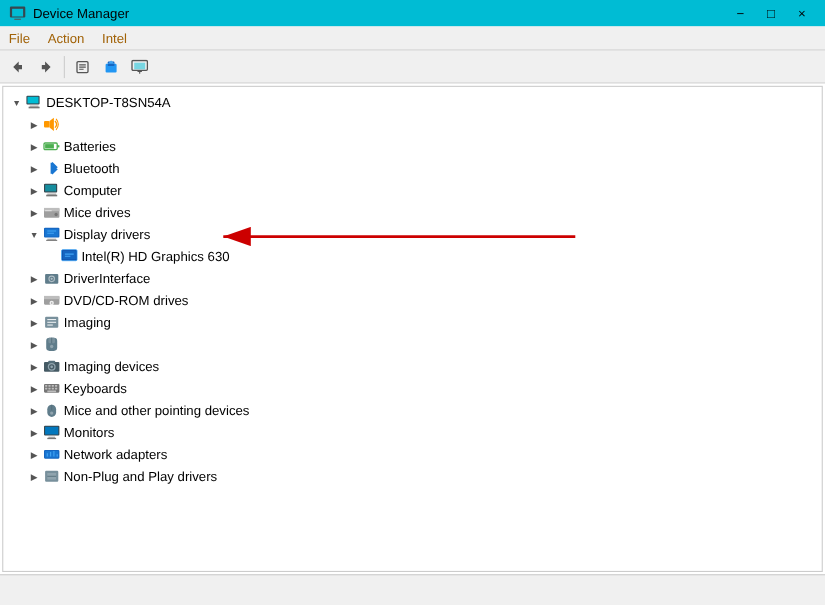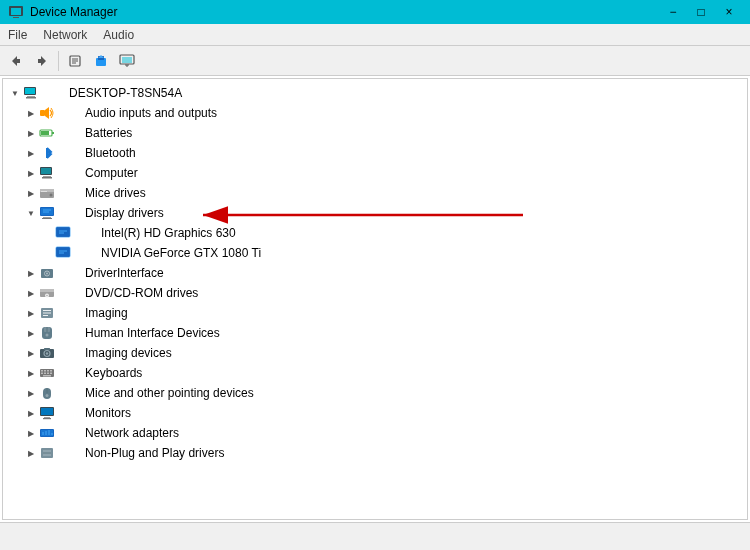--- a/index.html
+++ b/index.html
@@ -58,21 +58,21 @@
       background: #f0f0f0;
       height: 22px;
       display: flex;
       align-items: center;
       border-bottom: 1px solid #ccc;
     }
     .menu-item {
       padding: 2px 8px;
       cursor: pointer;
       font-size: 12px;
-      color: #404040;
+      color: #a16207;
     }
 
     
     .toolbar {
       background: #f0f0f0;
       height: 30px;
       display: flex;
       align-items: center;
       padding: 0 4px;
       border-bottom: 1px solid #ccc;
@@ -140,21 +140,20 @@
       height: 16px;
       margin-right: 3px;
       flex-shrink: 0;
       display: flex;
       align-items: center;
       justify-content: center;
     }
 
     .tree-label {
       font-size: 12px;
-      margin-left: 27px;
     }
 
     
     .indent-0 { padding-left: 4px; }
     .indent-1 { padding-left: 20px; }
     .indent-2 { padding-left: 36px; }
 
     
     .tree-view::-webkit-scrollbar { width: 14px; }
     .tree-view::-webkit-scrollbar-track { background: #f0f0f0; }
@@ -186,22 +185,22 @@
   </div>
   <div class="title-bar-controls">
     <button class="title-bar-btn">−</button>
     <button class="title-bar-btn">□</button>
     <button class="title-bar-btn close">×</button>
   </div>
 </div>
 
 <div class="menu-bar">
   <div class="menu-item">File</div>
-  <div class="menu-item">Network</div>
-  <div class="menu-item">Audio</div>
+  <div class="menu-item">Action</div>
+  <div class="menu-item">Intel</div>
 </div>
 
 <div class="toolbar">
   <button class="toolbar-btn" title="Back">
     <svg width="14" height="14" viewBox="0 0 14 14">
       <polygon points="8,2 3,7 8,12 8,9 11,9 11,5 8,5" fill="#555"></polygon>
     </svg>
   </button>
   <button class="toolbar-btn" title="Forward">
     <svg width="14" height="14" viewBox="0 0 14 14">
@@ -253,21 +252,20 @@
     <div class="tree-item indent-1">
       <div class="tree-expand">▶</div>
       <div class="tree-icon">
         <svg width="16" height="16" viewBox="0 0 16 16">
           <rect x="1" y="5" width="5" height="6" rx="1" fill="#ff9800"></rect>
           <polygon points="6,5 10,2 10,14 6,11" fill="#ff9800"></polygon>
           <path d="M11,5 Q14,8 11,11" stroke="#ff9800" stroke-width="1.2" fill="none"></path>
           <path d="M12,3 Q16,8 12,13" stroke="#ff9800" stroke-width="1" fill="none"></path>
         </svg>
       </div>
-      <span class="tree-label">Audio inputs and outputs</span>
     </div>
 
     <div class="tree-item indent-1">
       <div class="tree-expand">▶</div>
       <div class="tree-icon">
         <svg width="16" height="16" viewBox="0 0 16 16">
           <rect x="1" y="5" width="12" height="6" rx="1" fill="none" stroke="#4caf50" stroke-width="1.2"></rect>
           <rect x="13" y="7" width="2" height="2" fill="#4caf50"></rect>
           <rect x="2" y="6" width="8" height="4" fill="#4caf50"></rect>
         </svg>
@@ -333,33 +331,20 @@
           <rect x="1" y="1" width="14" height="10" rx="1" fill="#0d47a1"></rect>
           <rect x="2" y="2" width="12" height="8" fill="#1565c0"></rect>
           <rect x="1" y="1" width="14" height="10" rx="1" fill="none" stroke="#42a5f5" stroke-width="0.8"></rect>
           <line x1="4" y1="5" x2="12" y2="5" stroke="#42a5f5" stroke-width="1"></line>
           <line x1="4" y1="7" x2="9" y2="7" stroke="#42a5f5" stroke-width="1"></line>
         </svg>
       </div>
       <span class="tree-label">Intel(R) HD Graphics 630</span>
     </div>
 
-    <div class="tree-item indent-2">
-      <div class="tree-expand" style="visibility:hidden;">▶</div>
-      <div class="tree-icon">
-        <svg width="16" height="14" viewBox="0 0 16 14">
-          <rect x="1" y="1" width="14" height="10" rx="1" fill="#0d47a1"></rect>
-          <rect x="2" y="2" width="12" height="8" fill="#1565c0"></rect>
-          <rect x="1" y="1" width="14" height="10" rx="1" fill="none" stroke="#42a5f5" stroke-width="0.8"></rect>
-          <line x1="4" y1="5" x2="12" y2="5" stroke="#42a5f5" stroke-width="1"></line>
-          <line x1="4" y1="7" x2="9" y2="7" stroke="#42a5f5" stroke-width="1"></line>
-        </svg>
-      </div>
-      <span class="tree-label">NVIDIA GeForce GTX 1080 Ti</span>
-    </div>
 
     <div class="tree-item indent-1">
       <div class="tree-expand">▶</div>
       <div class="tree-icon">
         <svg width="16" height="14" viewBox="0 0 16 14">
           <rect x="2" y="3" width="12" height="9" rx="1" fill="#607d8b"></rect>
           <circle cx="8" cy="7.5" r="2.5" fill="none" stroke="#b0bec5" stroke-width="1"></circle>
           <circle cx="8" cy="7.5" r="1" fill="#b0bec5"></circle>
         </svg>
       </div>
@@ -395,21 +380,20 @@
     <div class="tree-item indent-1">
       <div class="tree-expand">▶</div>
       <div class="tree-icon">
         <svg width="16" height="14" viewBox="0 0 16 14">
           <rect x="3" y="1" width="10" height="12" rx="3" fill="#607d8b"></rect>
           <rect x="5" y="1" width="6" height="5" rx="1" fill="#78909c"></rect>
           <line x1="8" y1="1" x2="8" y2="6" stroke="#546e7a" stroke-width="0.8"></line>
           <circle cx="8" cy="9" r="1.5" fill="#90a4ae"></circle>
         </svg>
       </div>
-      <span class="tree-label">Human Interface Devices</span>
     </div>
 
     <div class="tree-item indent-1">
       <div class="tree-expand">▶</div>
       <div class="tree-icon">
         <svg width="16" height="14" viewBox="0 0 16 14">
           <rect x="1" y="3" width="14" height="9" rx="1" fill="#455a64"></rect>
           <circle cx="8" cy="7.5" r="3" fill="none" stroke="#90a4ae" stroke-width="1.2"></circle>
           <circle cx="8" cy="7.5" r="1.2" fill="#90a4ae"></circle>
           <rect x="5" y="2" width="6" height="2" rx="0.5" fill="#546e7a"></rect>

